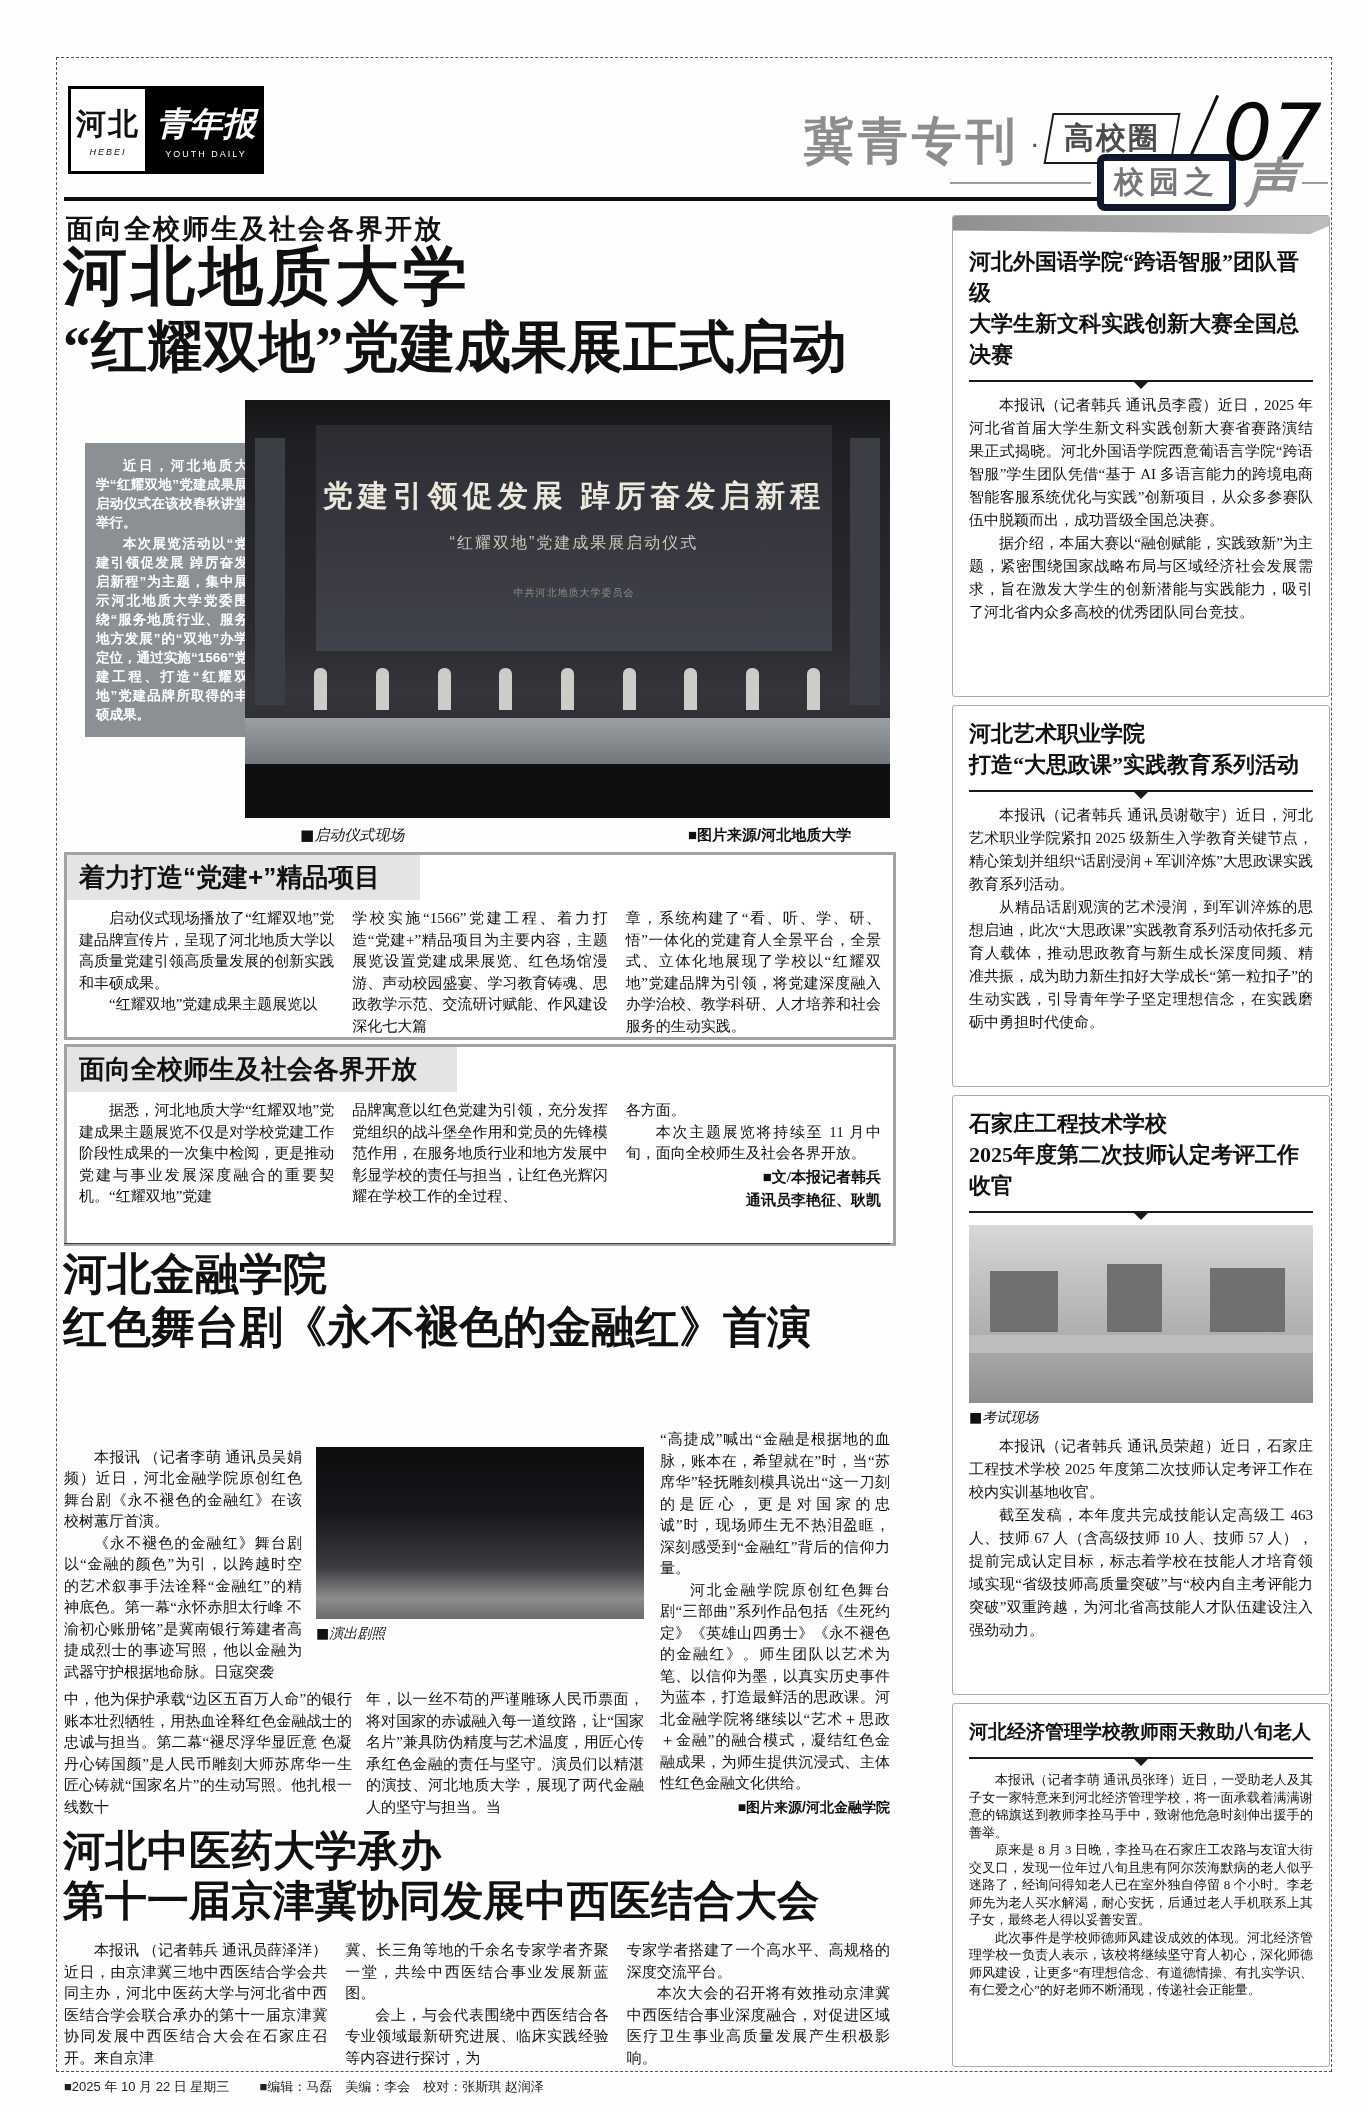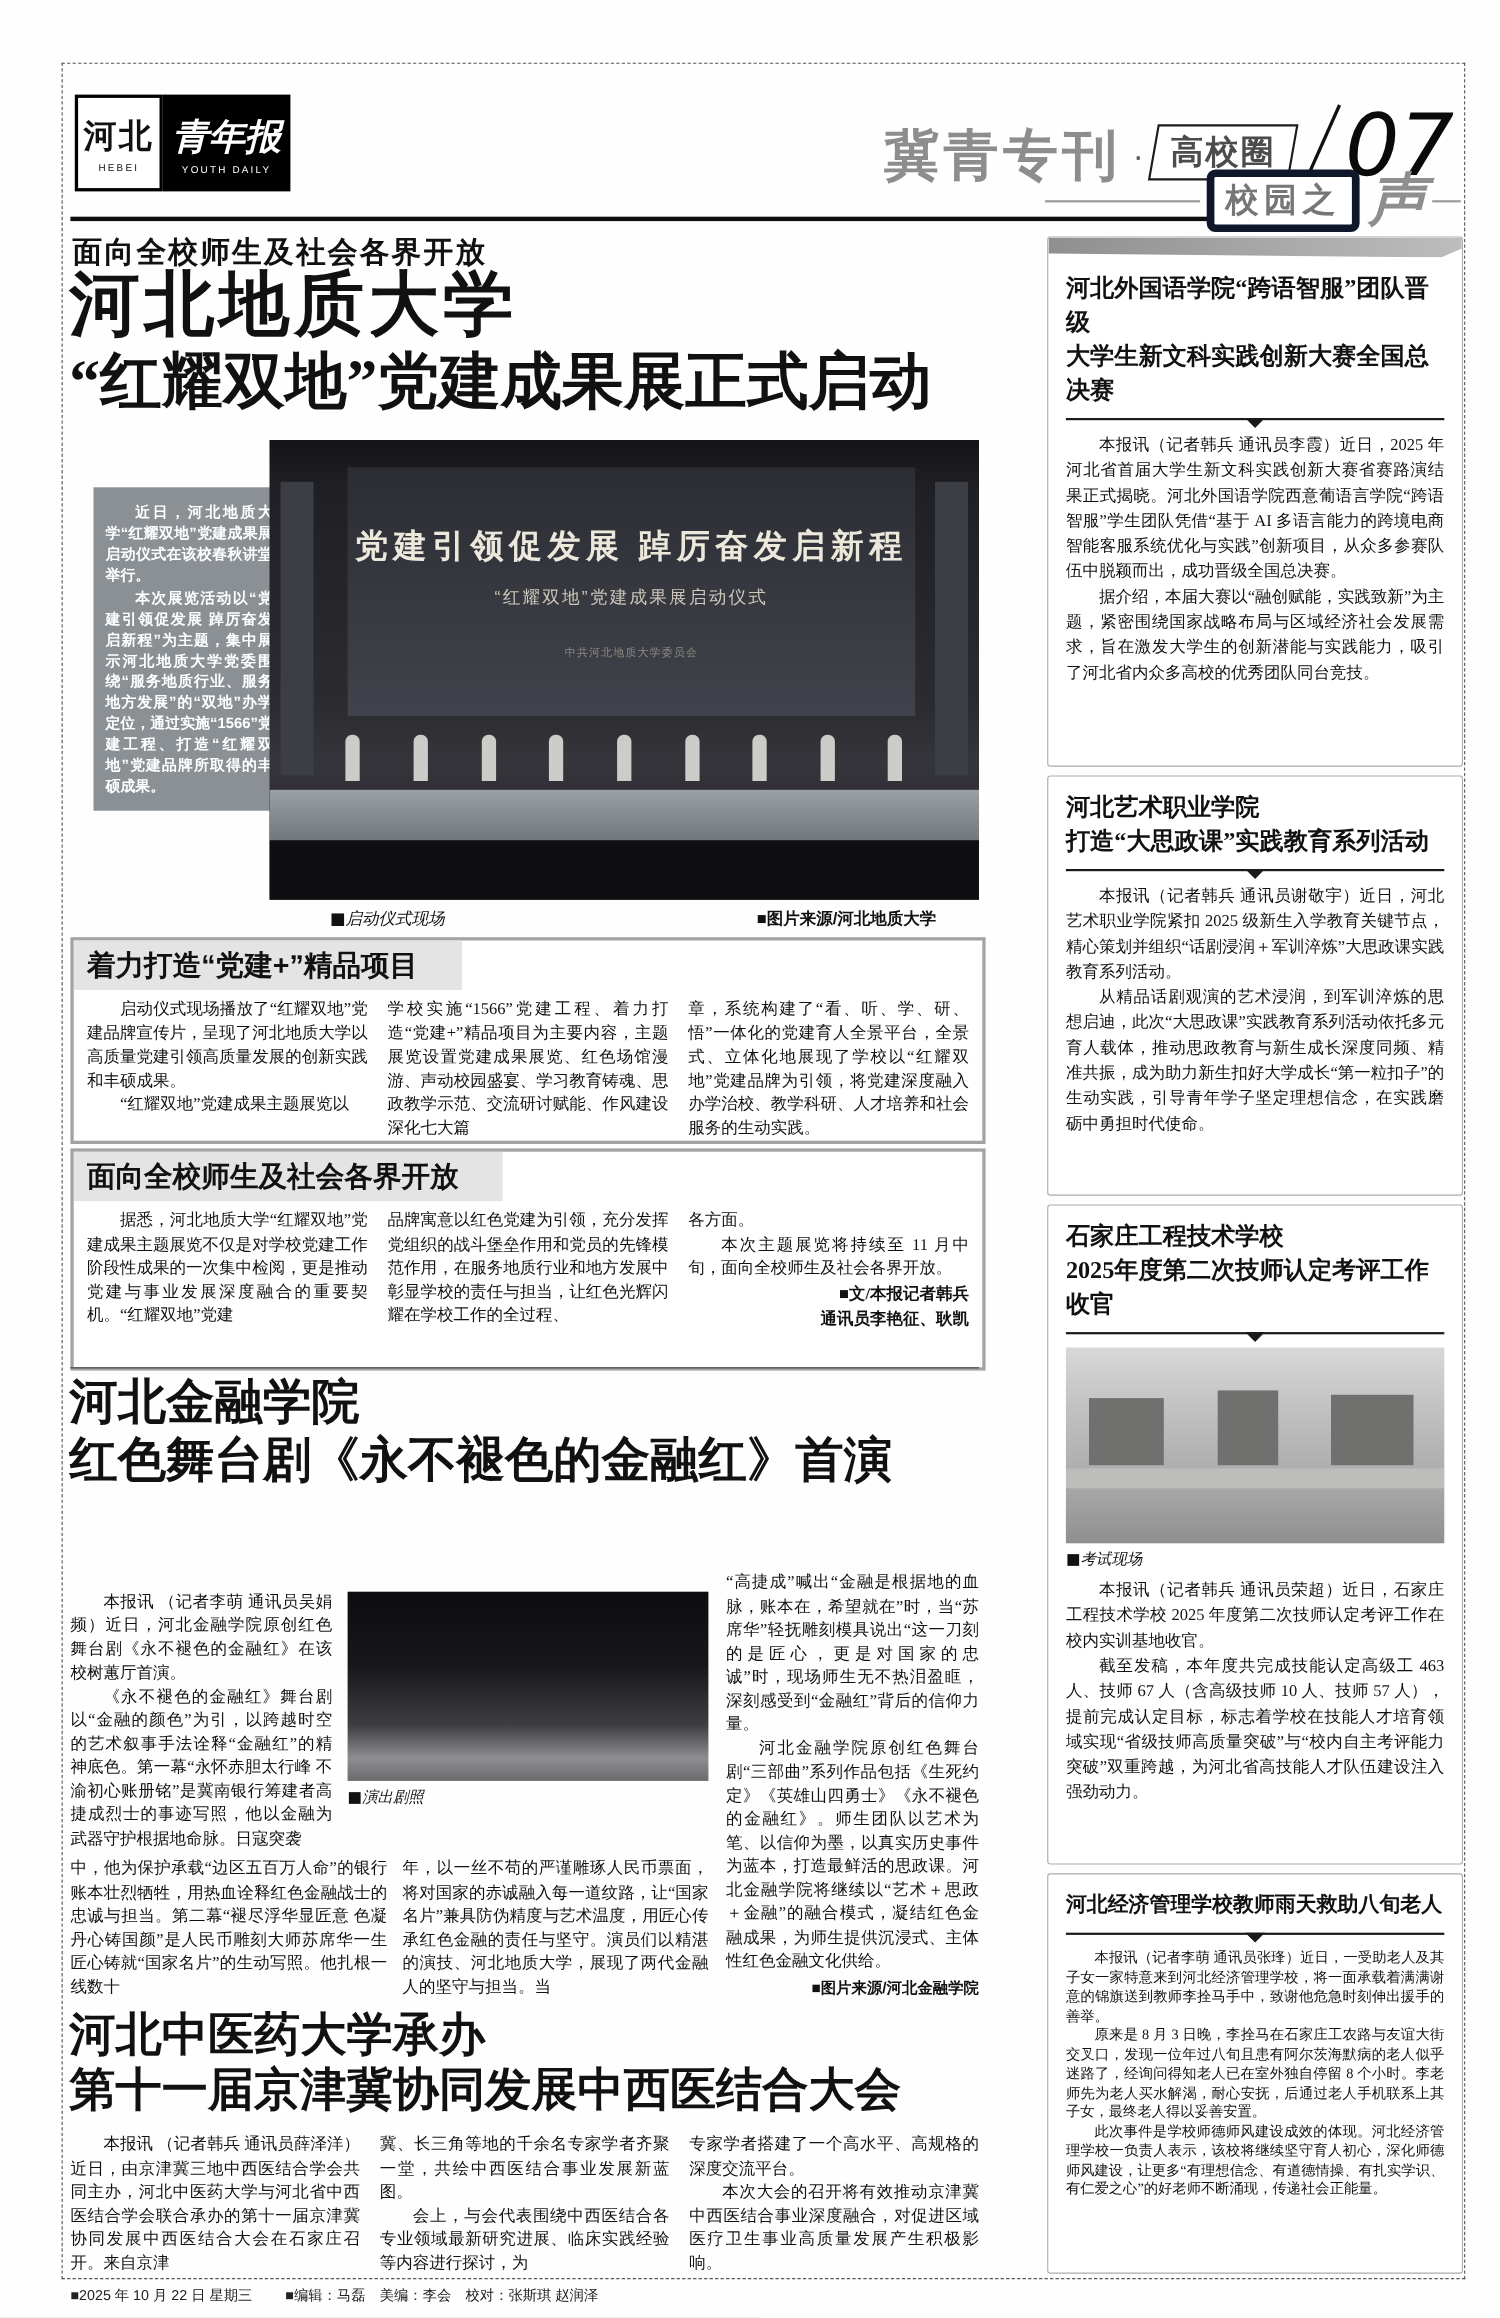--- a/index.html
+++ b/index.html
@@ -4,21 +4,21 @@
 <style>
   html,body{margin:0;padding:0;background:#e9e9e9;}
   .page{position:relative;width:1364px;height:2107px;background:#fefefe;margin:0 auto;overflow:hidden;
         font-family:"Liberation Sans",sans-serif;color:#111;}
   .frame{position:absolute;left:56px;top:57px;width:1274px;height:2013px;border:1px dashed #555;}
 
   
   .logo{position:absolute;left:68px;top:86px;display:flex;height:88px;}
   .logo-hb{width:74px;border:3px solid #000;background:#fff;display:flex;flex-direction:column;align-items:center;justify-content:center;}
   .logo-hb .cn{font:bold 30px "Liberation Serif",serif;letter-spacing:2px;}
-  .logo-hb .en{font-size:9px;letter-spacing:2px;margin-top:2px;}
+  .logo-hb .en{font-size:9px;letter-spacing:2px;margin-top:2px;font-style:italic;}
   .logo-qnb{width:116px;background:#000;color:#fff;display:flex;flex-direction:column;align-items:center;justify-content:center;}
   .logo-qnb .cn{font:bold italic 33px "DejaVu Serif",serif;}
   .logo-qnb .en{font-size:9px;letter-spacing:2px;margin-top:2px;}
   .masthead{position:absolute;right:42px;top:92px;display:flex;align-items:flex-end;}
   .mh-main{font-weight:bold;font-size:50px;line-height:1;color:#8d8d8d;letter-spacing:4px;}
   .mh-dot{font-size:30px;color:#555;margin:0 8px 6px 10px;}
   .mh-box{border:2px solid #1c1c1c;background:#fff;transform:skewX(-10deg);padding:3px 14px;margin-bottom:2px;}
   .mh-box span{display:inline-block;transform:skewX(10deg);font-weight:bold;font-size:30px;color:#4c4c4c;letter-spacing:2px;}
   .mh-slash{width:3px;height:80px;background:#111;transform:rotate(24deg);margin:0 20px -6px 24px;}
   .mh-num{font-family:"DejaVu Sans",sans-serif;font-weight:200;font-size:78px;line-height:.85;color:#0a0a0a;font-style:italic;}

